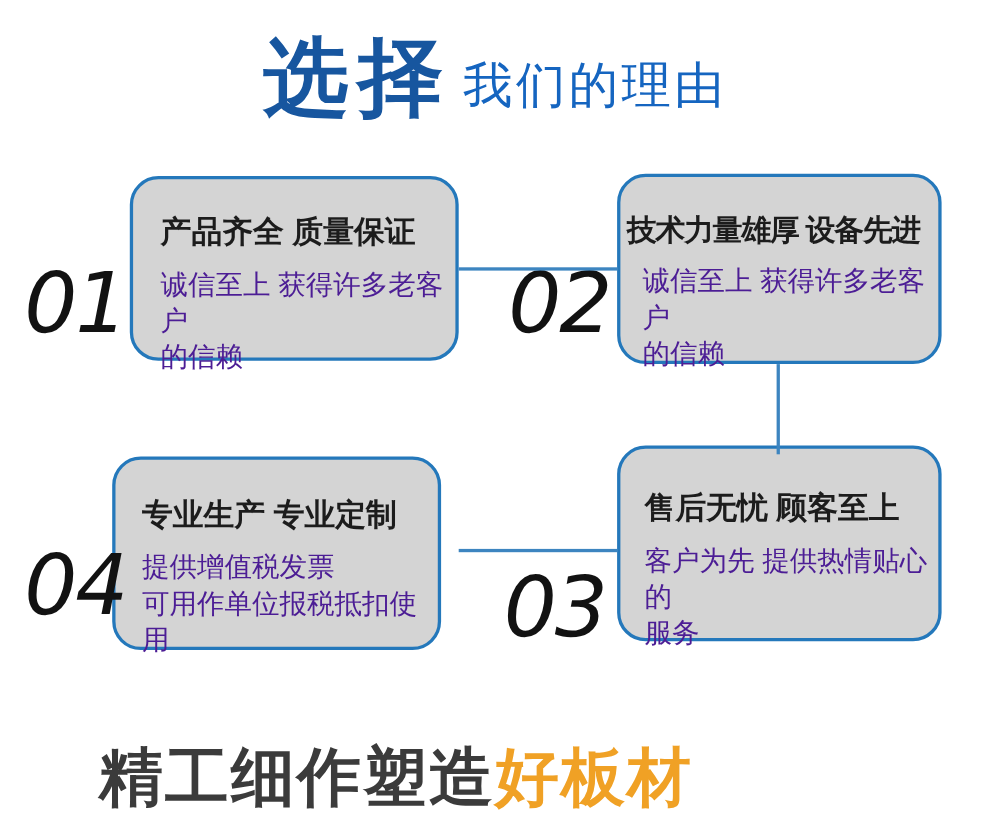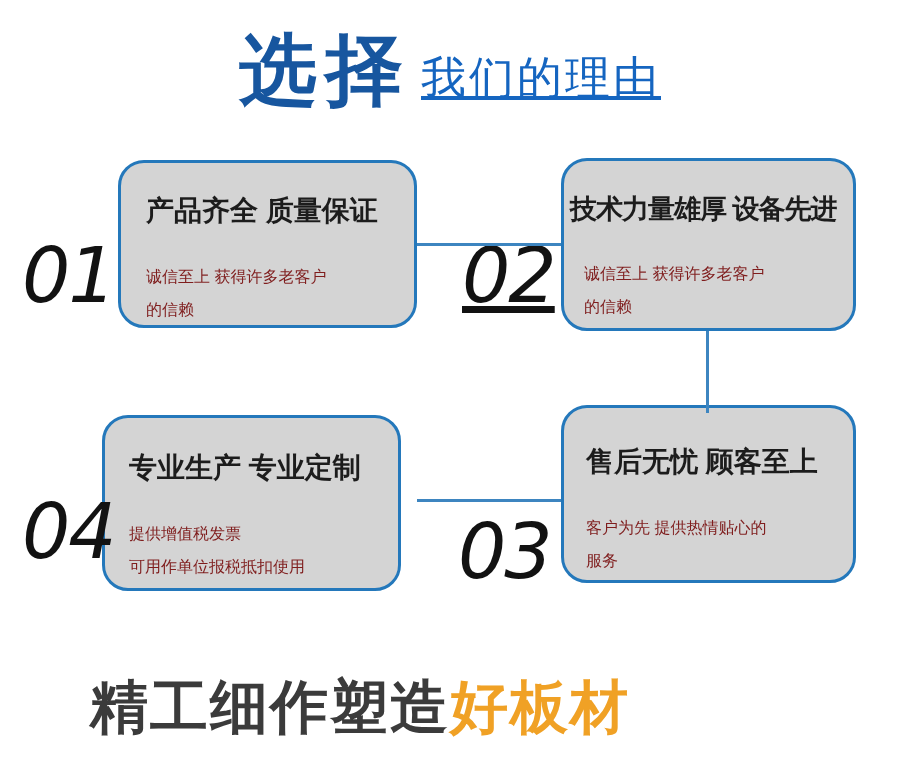--- a/index.html
+++ b/index.html
@@ -29,53 +29,53 @@
   }
   .title-main{
     display:inline-block;vertical-align:baseline;
     font-size:78px;font-weight:900;letter-spacing:8px;
     color:var(--title-blue);line-height:1.1;
   }
   .title-sub{
     display:inline-block;vertical-align:baseline;
     font-size:45px;font-weight:400;letter-spacing:3px;
     color:var(--subtitle-blue);margin-left:10px;
-    position:relative;top:-4px;text-decoration:underline;
+    position:relative;top:-4px;
   }
   
   .card{
     position:absolute;
     background:var(--card-bg);
     border:3px solid var(--card-border);
     border-radius:26px;
   }
   .card-title{
     font-size:28px;font-weight:bold;color:var(--text-dark);
     white-space:nowrap;line-height:1.2;
   }
   .card-desc{
-    font-size:16px;font-weight:400;color:#7f1d1d;
-    line-height:33px;white-space:pre-line;margin-top:32px;
+    font-size:25px;font-weight:400;color:#4c1d95;
+    line-height:33px;white-space:pre-line;margin-top:15px;
   }
   .card-tl{left:118px;top:160px;width:299px;height:168px;padding:31px 8px 16px 25px;}
   .card-tr{left:561px;top:158px;width:295px;height:173px;padding:32px 4px 0 6px;}
   .card-tr .card-title{font-size:27px;letter-spacing:-1px;}
   .card-tr .card-desc{padding-left:14px;}
   .card-br{left:561px;top:405px;width:295px;height:178px;padding:37px 8px 0 22px;}
   .card-bl{left:102px;top:415px;width:299px;height:176px;padding:33px 8px 0 24px;}
   
   .num{
     position:absolute;
     font-family:"DejaVu Sans","Liberation Sans",sans-serif;
     font-style:italic;font-weight:500;
     font-size:76px;line-height:1;color:var(--number-black);
     letter-spacing:-2px;
   }
   .num-01{left:22px;top:238px;}
-  .num-02{left:462px;top:238px;text-decoration:underline;}
+  .num-02{left:462px;top:238px;}
   .num-03{left:458px;top:514px;}
   .num-04{left:22px;top:494px;}
   
   .conn{position:absolute;background:var(--connector);}
   .conn-top{left:417px;top:243px;width:144px;height:3px;}
   .conn-bottom{left:417px;top:499px;width:144px;height:3px;}
   .conn-vert{left:706px;top:331px;width:3px;height:82px;}
   
   .footer{
     position:absolute;left:0;top:674px;width:720px;

